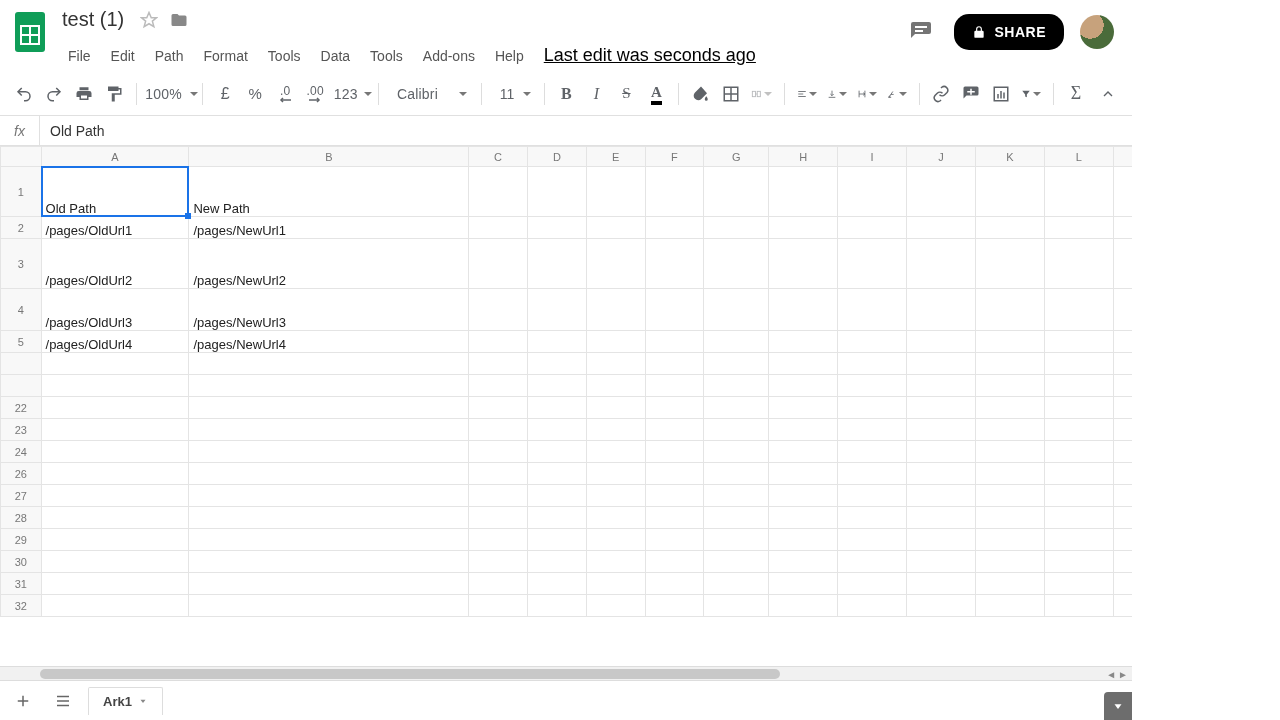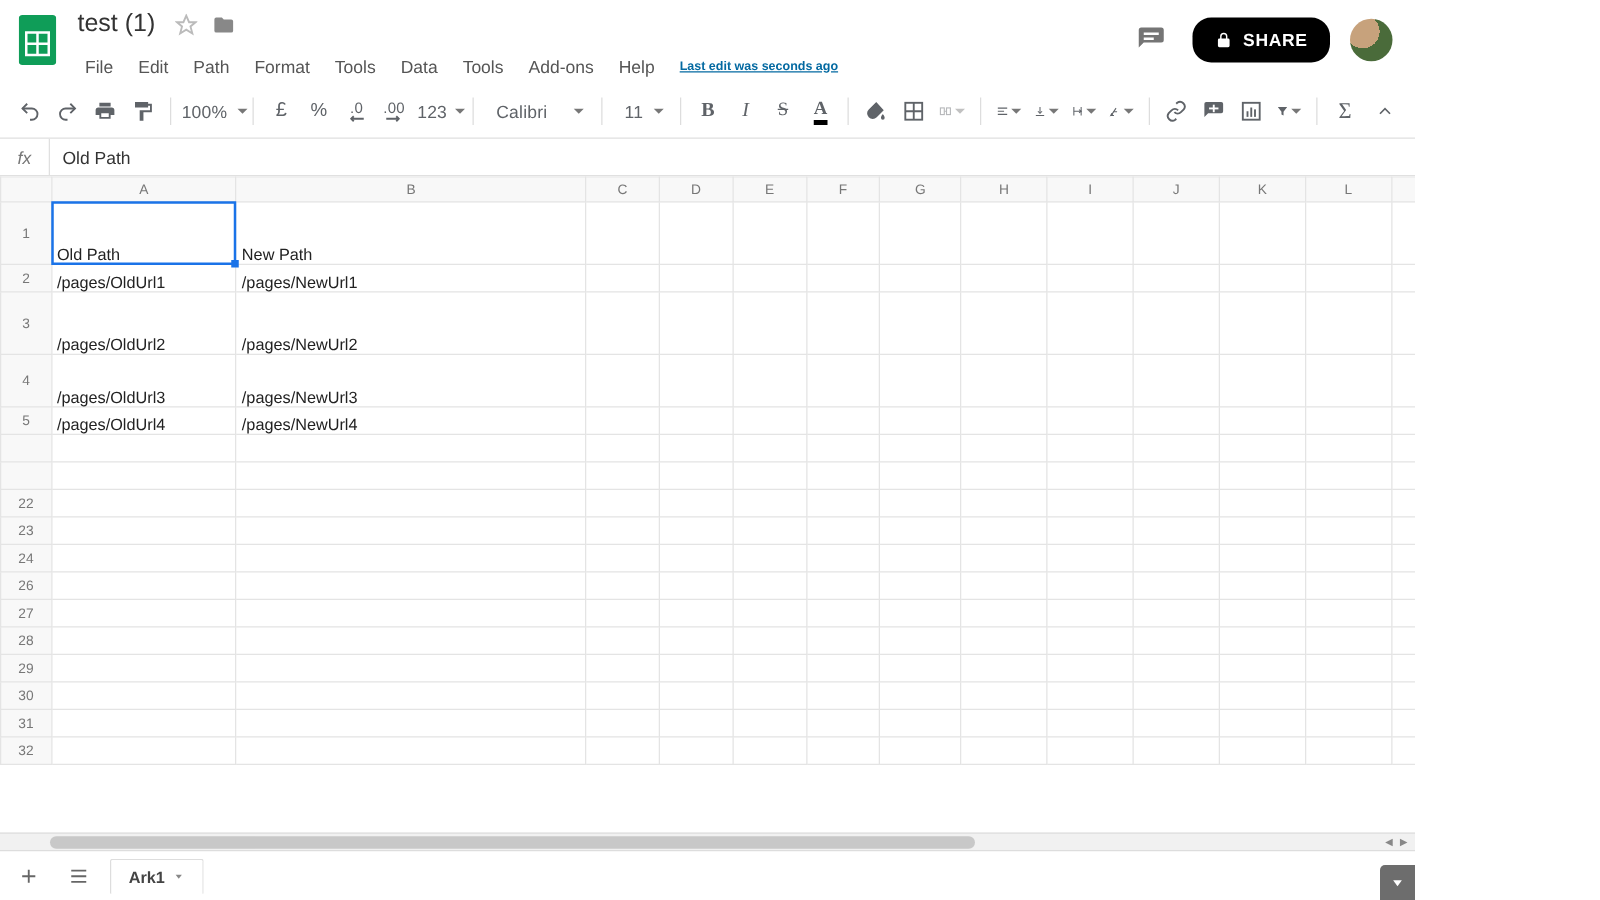--- a/index.html
+++ b/index.html
@@ -8,21 +8,21 @@
 
   
   .titlebar { display:flex; align-items:flex-start; padding:6px 10px 0 10px; }
   .doc-icon { width:40px; height:52px; display:flex; align-items:center; justify-content:center; margin-right:8px; flex:0 0 auto; }
   .title-center { display:flex; flex-direction:column; flex:1 1 auto; min-width:0; }
   .title-row { display:flex; align-items:center; gap:12px; }
   .doc-title { font-size:20px; color:#333; padding:2px 4px; }
   .star, .folder { color:#bbb; display:flex; align-items:center; }
   .menubar { display:flex; align-items:center; gap:0; margin-top:6px; }
   .menubar span.menu { font-size:14px; color:#555; padding:6px 10px; cursor:pointer; }
-  .last-edit { font-size:10px; color:#0369a1; text-decoration:underline; padding:6px 10px;font-weight:bold; }
+  .last-edit { font-size:18px; color:#000000; text-decoration:underline; padding:6px 10px; }
   .right-controls { display:flex; align-items:center; gap:16px; padding-right:8px; height:52px; }
   .comments-btn { width:34px; height:34px; display:flex; align-items:center; justify-content:center; color:#757575; }
   .share-btn { background:#000000; color:#fff; font-size:14px; font-weight:600; letter-spacing:0.5px; padding:10px 18px; border-radius:15px; display:flex; align-items:center; gap:8px; }
   .avatar { width:34px; height:34px; border-radius:50%; background: radial-gradient(circle at 30% 30%, #c7a27c 0 40%, #4a6b3a 40% 100%); }
 
   
   .toolbar { display:flex; align-items:center; padding:4px 10px; border-bottom:1px solid #e0e0e0; gap:2px; height:44px; }
   .tb-btn { min-width:28px; height:30px; display:flex; align-items:center; justify-content:center; color:#5f6368; border-radius:3px; padding:0 4px; cursor:pointer; position:relative; }
   .tb-sep { width:1px; height:22px; background:#ddd; margin:0 6px; }
   .tb-text { font-size:14px; color:#5f6368; padding:0 4px; letter-spacing:0.2px; }

